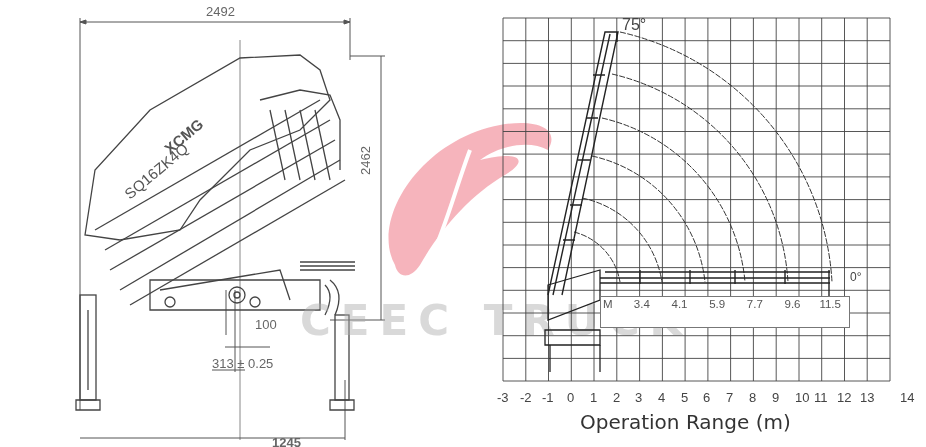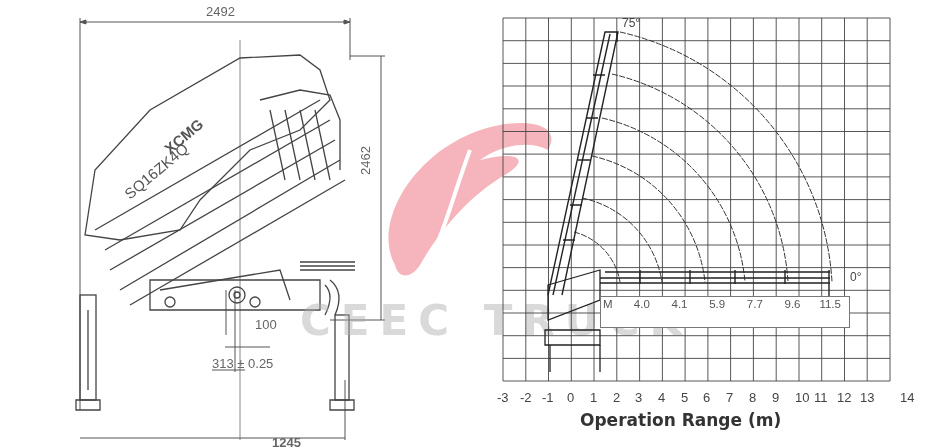--- a/index.html
+++ b/index.html
@@ -1,20 +1,20 @@
 <!DOCTYPE html>
 <html><head>
 <meta charset="utf-8">
 <style>
   html,body{margin:0;padding:0;background:#ffffff;}
   body{width:926px;height:447px;position:relative;overflow:hidden;font-family:"Liberation Sans",sans-serif;color:#555;}
   .abs{position:absolute;}
   .dim{font-size:13px;color:#666;font-family:"Liberation Sans",sans-serif;}
   .axis-label{font-size:13px;color:#444;}
-  .xlabel{font-size:17px;font-weight:bold;color:#333;font-family:"DejaVu Sans",sans-serif;}
+  .xlabel{font-size:20px;font-weight:normal;color:#333;font-family:"DejaVu Sans",sans-serif;}
   .load-table{position:absolute;left:600px;top:296px;width:248px;height:30px;border:1px solid #777;background:#fff;font-size:11.5px;color:#555;font-family:"Liberation Sans",sans-serif;}
   .load-table .row{display:flex;height:15px;line-height:15px;}
   .load-table .cell{flex:1;text-align:center;}
   .load-table .cell.hdr{flex:0 0 20px;text-align:left;padding-left:2px;}
   .watermark-text{position:absolute;left:300px;top:296px;font-size:42px;font-weight:bold;color:rgba(170,170,170,0.45);letter-spacing:10px;font-family:"DejaVu Sans",sans-serif;white-space:nowrap;}
   svg{position:absolute;left:0;top:0;}
 </style>
 </head>
 <body>
 
@@ -159,27 +159,27 @@
     </g>
 
     <g stroke="#222" stroke-width="1.3" fill="none">
       <path d="M548 285 L600 270 L600 300 L548 320 Z"></path>
       <path d="M545 330 H600 V345 H545 Z"></path>
       <line x1="550" y1="345" x2="550" y2="372"></line>
       <line x1="600" y1="345" x2="600" y2="372"></line>
     </g>
   </svg>
 
-  <div class="abs axis-label" style="left:622px;top:16px;font-size:12px;">75°</div>
+  <div class="abs axis-label" style="left:622px;top:16px;font-size:16px;">75°</div>
   <div class="abs axis-label" style="left:850px;top:270px;font-size:12px;">0°</div>
 
   <div class="load-table">
     <div class="row">
       <span class="cell hdr">M</span>
-      <span class="cell">4.0</span>
+      <span class="cell">3.4</span>
       <span class="cell">4.1</span>
       <span class="cell">5.9</span>
       <span class="cell">7.7</span>
       <span class="cell">9.6</span>
       <span class="cell">11.5</span>
     </div>
   </div>
 
   <div>
     <span class="abs axis-label" style="left:497px;top:390px;">-3</span>

